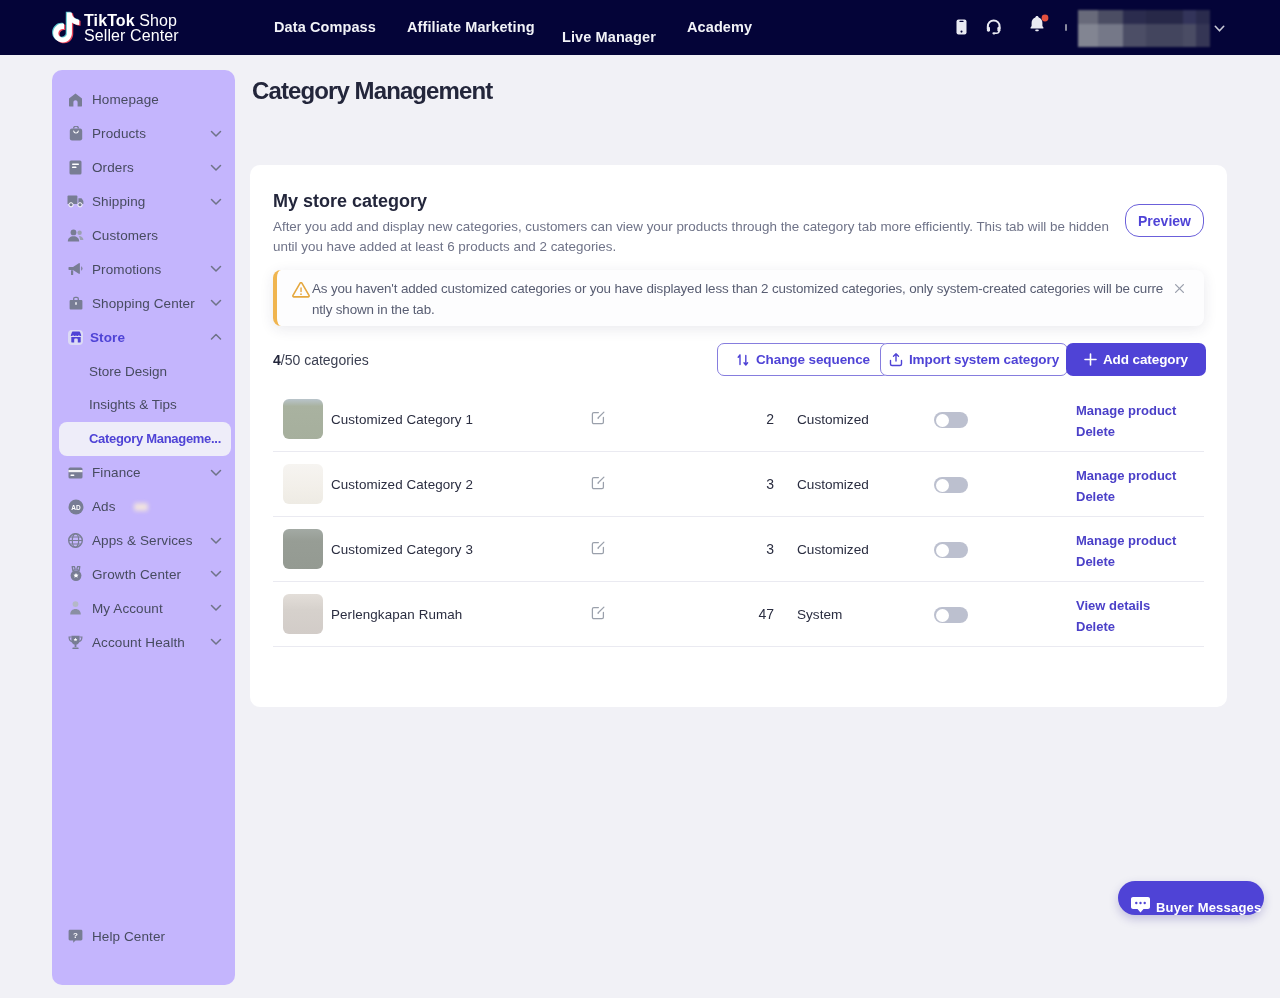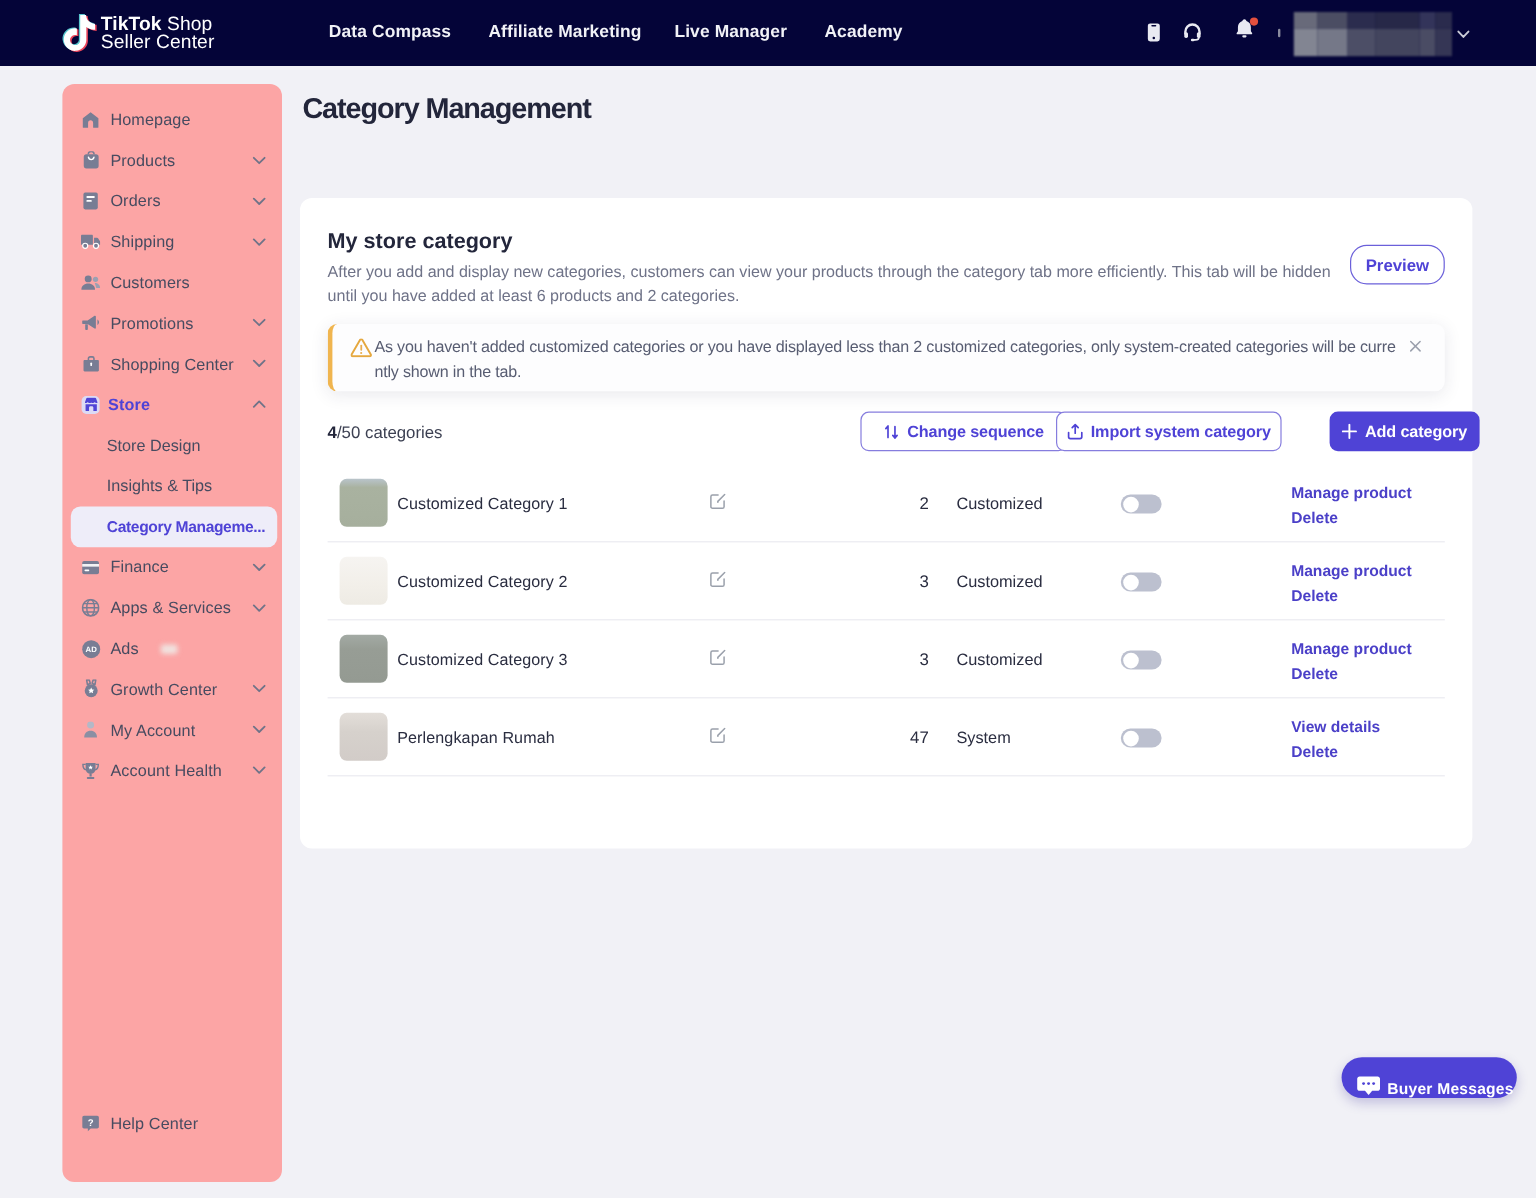--- a/index.html
+++ b/index.html
@@ -12,21 +12,21 @@
 .logo-text { color:#fff; margin-left:3px; margin-top:4px; line-height:15px; font-size:16px; letter-spacing:0.1px; }
 .nav a { position:absolute; top:19px; color:#f1f2f7; font-size:14.5px; font-weight:700; text-decoration:none; letter-spacing:0.1px; }
 .ticon { position:absolute; }
 .mosaic { position:absolute; left:1078px; top:10px; width:132px; height:37px; filter:blur(0.8px); overflow:hidden; }
 .mosaic .r1, .mosaic .r2 { display:flex; }
 .mosaic .r1 div { height:14px; }
 .mosaic .r2 div { height:23px; }
 .divline { position:absolute; left:1065px; top:24px; width:2px; height:7px; background:#8a8b9e; border-radius:1px; }
 
 
-.sidebar { position:absolute; left:52px; top:70px; width:183px; height:915px; background:#fca5a5; border-radius:10px; }
+.sidebar { position:absolute; left:52px; top:70px; width:183px; height:915px; background:#c4b5fd; border-radius:10px; }
 .menu { padding-top:13px; }
 .mi { height:33.9px; display:flex; align-items:center; position:relative; font-size:13.5px; color:#474b60; }
 .mi .ic { width:17px; height:17px; margin-left:15px; margin-right:8px; display:flex; align-items:center; justify-content:center; flex:none; }
 .mi .lbl { letter-spacing:0.1px; white-space:nowrap; }
 .mi .chev { position:absolute; right:13px; top:13px; }
 .mi.sub { padding-left:37px; }
 .mi.active-parent { color:#4f43d6; font-weight:700; }
 .mi.active { margin:0 4px 0 7px; background:#eeedf9; border-radius:8px; color:#4f43d6; font-weight:700; padding-left:30px; font-size:13px; letter-spacing:-0.3px; white-space:nowrap; }
 .help { position:absolute; left:0; bottom:32px; width:100%; }
 
@@ -83,21 +83,21 @@
         <path transform="translate(1.05,0.7)" fill="#ea445a" d="M12.525.02c1.31-.02 2.61-.01 3.91-.02.08 1.53.63 3.09 1.75 4.17 1.12 1.11 2.7 1.62 4.24 1.79v4.03c-1.44-.05-2.89-.35-4.2-.97-.57-.26-1.1-.59-1.62-.93-.01 2.92.01 5.84-.02 8.75-.08 1.4-.54 2.79-1.35 3.94-1.31 1.92-3.58 3.17-5.91 3.21-1.43.08-2.86-.31-4.08-1.03-2.02-1.19-3.44-3.37-3.65-5.71-.02-.5-.03-1-.01-1.49.18-1.9 1.12-3.72 2.58-4.96 1.66-1.44 3.98-2.13 6.15-1.72.02 1.48-.04 2.96-.04 4.44-.99-.32-2.15-.23-3.02.37-.63.41-1.11 1.04-1.36 1.75-.21.51-.15 1.07-.14 1.61.24 1.64 1.82 3.02 3.5 2.87 1.12-.01 2.19-.66 2.77-1.61.19-.33.4-.67.41-1.06.1-1.79.06-3.57.07-5.36.01-4.03-.01-8.05.02-12.07z"></path>
         <path transform="translate(-0.85,-0.6)" fill="#59c5cd" d="M12.525.02c1.31-.02 2.61-.01 3.91-.02.08 1.53.63 3.09 1.75 4.17 1.12 1.11 2.7 1.62 4.24 1.79v4.03c-1.44-.05-2.89-.35-4.2-.97-.57-.26-1.1-.59-1.62-.93-.01 2.92.01 5.84-.02 8.75-.08 1.4-.54 2.79-1.35 3.94-1.31 1.92-3.58 3.17-5.91 3.21-1.43.08-2.86-.31-4.08-1.03-2.02-1.19-3.44-3.37-3.65-5.71-.02-.5-.03-1-.01-1.49.18-1.9 1.12-3.72 2.58-4.96 1.66-1.44 3.98-2.13 6.15-1.72.02 1.48-.04 2.96-.04 4.44-.99-.32-2.15-.23-3.02.37-.63.41-1.11 1.04-1.36 1.75-.21.51-.15 1.07-.14 1.61.24 1.64 1.82 3.02 3.5 2.87 1.12-.01 2.19-.66 2.77-1.61.19-.33.4-.67.41-1.06.1-1.79.06-3.57.07-5.36.01-4.03-.01-8.05.02-12.07z"></path>
         <path fill="#ffffff" d="M12.525.02c1.31-.02 2.61-.01 3.91-.02.08 1.53.63 3.09 1.75 4.17 1.12 1.11 2.7 1.62 4.24 1.79v4.03c-1.44-.05-2.89-.35-4.2-.97-.57-.26-1.1-.59-1.62-.93-.01 2.92.01 5.84-.02 8.75-.08 1.4-.54 2.79-1.35 3.94-1.31 1.92-3.58 3.17-5.91 3.21-1.43.08-2.86-.31-4.08-1.03-2.02-1.19-3.44-3.37-3.65-5.71-.02-.5-.03-1-.01-1.49.18-1.9 1.12-3.72 2.58-4.96 1.66-1.44 3.98-2.13 6.15-1.72.02 1.48-.04 2.96-.04 4.44-.99-.32-2.15-.23-3.02.37-.63.41-1.11 1.04-1.36 1.75-.21.51-.15 1.07-.14 1.61.24 1.64 1.82 3.02 3.5 2.87 1.12-.01 2.19-.66 2.77-1.61.19-.33.4-.67.41-1.06.1-1.79.06-3.57.07-5.36.01-4.03-.01-8.05.02-12.07z"></path>
       </g>
     </svg>
     <div class="logo-text"><b>TikTok</b> Shop<br>Seller Center</div>
   </div>
   <div class="nav">
     <a style="left:274px;">Data Compass</a>
     <a style="left:407px;">Affiliate Marketing</a>
-    <a style="left:562px;">Live Manager</a>
+    <a style="left:562px;margin-top:10px;">Live Manager</a>
     <a style="left:687px;">Academy</a>
   </div>
 
   <svg class="ticon" style="left:956px; top:19px;" width="11" height="16" viewBox="0 0 11 16">
     <rect x="0.5" y="0.5" width="10" height="15" rx="2" fill="#e9eaf2"></rect>
     <rect x="3.4" y="1.8" width="4.2" height="1.3" rx="0.65" fill="#040438"></rect>
     <circle cx="5.5" cy="12.6" r="1.05" fill="#040438"></circle>
   </svg>
 
   <svg class="ticon" style="left:986px; top:19px;" width="16" height="16" viewBox="0 0 16 16">
@@ -257,42 +257,42 @@
           </svg>
     </span>
         <span class="lbl">Finance</span>
       <svg class="chev" width="12" height="8" viewBox="0 0 12 8">
           <path d="M1.5 1.5 L6 6 L10.5 1.5" stroke="#6f7388" stroke-width="1.5" fill="none" stroke-linecap="round" stroke-linejoin="round"></path>
         </svg>
     </div>
 
     <div class="mi">
         <span class="ic">
+      <svg width="16" height="16" viewBox="0 0 16 16">
+            <circle cx="8" cy="8" r="7.5" fill="#787d94"></circle>
+            <text x="8" y="10.6" text-anchor="middle" font-family="Liberation Sans" font-size="6.5" font-weight="bold" fill="#fff">AD</text>
+          </svg>
+    </span>
+        <span class="lbl">Ads</span>
+        <span style="display:inline-block;width:14px;height:8px;background:#f0e2df;border-radius:2px;margin-left:18px;filter:blur(2px);"></span>
+      </div>
+
+    <div class="mi">
+        <span class="ic">
       <svg width="15" height="15" viewBox="0 0 15 15">
             <circle cx="7.5" cy="7.5" r="6.8" fill="none" stroke="#787d94" stroke-width="1.4"></circle>
             <ellipse cx="7.5" cy="7.5" rx="3.2" ry="6.8" fill="none" stroke="#787d94" stroke-width="1.2"></ellipse>
             <path d="M0.9 7.5 L14.1 7.5 M1.7 4 L13.3 4 M1.7 11 L13.3 11" stroke="#787d94" stroke-width="1.2"></path>
           </svg>
     </span>
         <span class="lbl">Apps &amp; Services</span>
       <svg class="chev" width="12" height="8" viewBox="0 0 12 8">
           <path d="M1.5 1.5 L6 6 L10.5 1.5" stroke="#6f7388" stroke-width="1.5" fill="none" stroke-linecap="round" stroke-linejoin="round"></path>
         </svg>
     </div>
-
-    <div class="mi">
-        <span class="ic">
-      <svg width="16" height="16" viewBox="0 0 16 16">
-            <circle cx="8" cy="8" r="7.5" fill="#787d94"></circle>
-            <text x="8" y="10.6" text-anchor="middle" font-family="Liberation Sans" font-size="6.5" font-weight="bold" fill="#fff">AD</text>
-          </svg>
-    </span>
-        <span class="lbl">Ads</span>
-        <span style="display:inline-block;width:14px;height:8px;background:#f0e2df;border-radius:2px;margin-left:18px;filter:blur(2px);"></span>
-      </div>
 
     <div class="mi">
         <span class="ic">
       <svg width="14" height="16" viewBox="0 0 14 16">
             <path d="M3.2 0.6 L5.4 0.6 L6.2 3.4 L3.9 4.8 Z M10.8 0.6 L8.6 0.6 L7.8 3.4 L10.1 4.8 Z" fill="none" stroke="#787d94" stroke-width="1.3" stroke-linejoin="round"></path>
             <circle cx="7" cy="9.6" r="5.4" fill="#787d94"></circle>
             <path d="M7 6.9 L7.8 8.5 L9.6 8.7 L8.3 9.9 L8.6 11.7 L7 10.8 L5.4 11.7 L5.7 9.9 L4.4 8.7 L6.2 8.5 Z" fill="#fff"></path>
           </svg>
     </span>
         <span class="lbl">Growth Center</span>
@@ -370,21 +370,21 @@
           <path d="M4 2 L4 11.5 M4 2 L2.2 4.2 M9.8 2.5 L9.8 12 M9.8 12 L11.6 9.8 M9.8 12 L8 9.8" stroke="#4f43d6" stroke-width="1.4" fill="none" stroke-linecap="round" stroke-linejoin="round"></path>
         </svg>
       Change sequence
     </div>
     <div class="btn ghost" style="left:630px; width:188px;">
       <svg width="14" height="15" viewBox="0 0 14 15">
           <path d="M7 9 L7 1.8 M7 1.8 L4.5 4.3 M7 1.8 L9.5 4.3 M1.5 8.5 L1.5 12 C1.5 12.8 2.2 13.5 3 13.5 L11 13.5 C11.8 13.5 12.5 12.8 12.5 12 L12.5 8.5" stroke="#4f43d6" stroke-width="1.4" fill="none" stroke-linecap="round" stroke-linejoin="round"></path>
         </svg>
       Import system category
     </div>
-    <div class="btn solid" style="left:858px; width:125px;">
+    <div class="btn solid" style="left:816px; width:140px;">
       <svg width="13" height="13" viewBox="0 0 13 13">
           <path d="M6.5 1 L6.5 12 M1 6.5 L12 6.5" stroke="#fff" stroke-width="1.6" stroke-linecap="round"></path>
         </svg>
       Add category
     </div>
 
     <div class="tbl">
 
       <div class="row">
         <div class="c-name">

